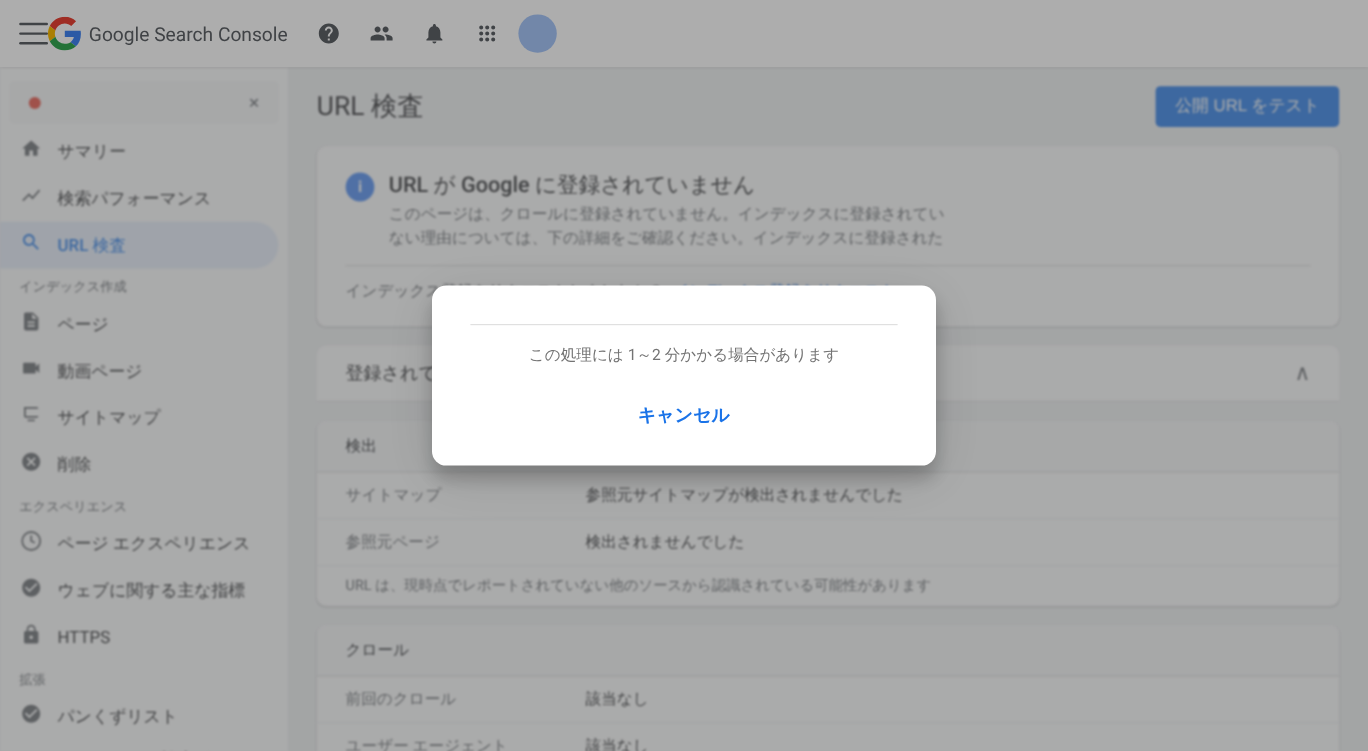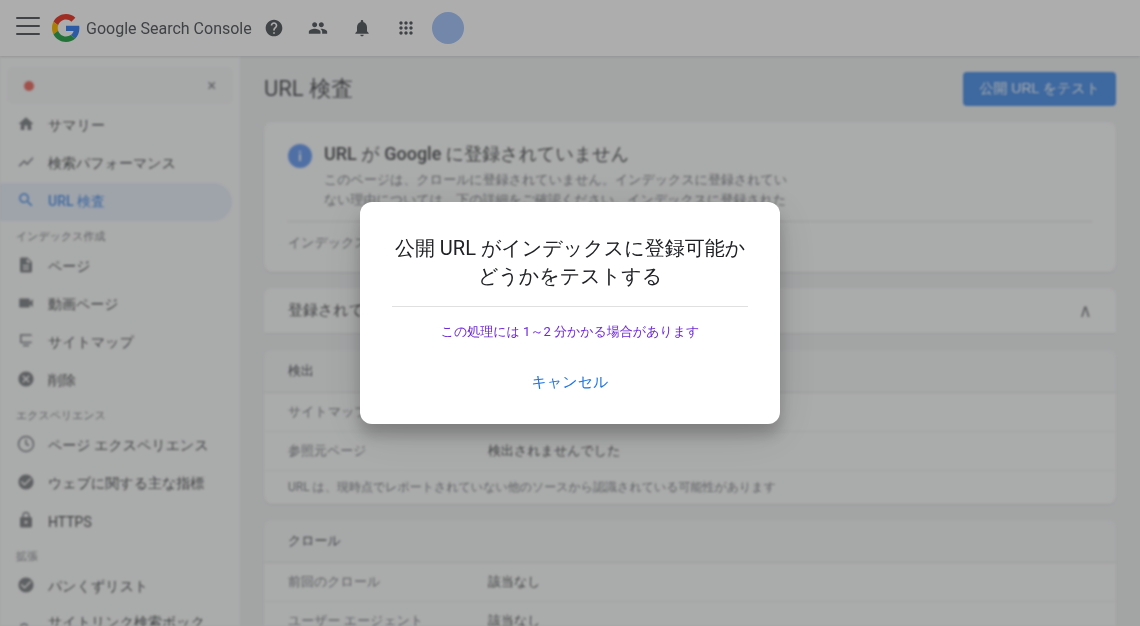--- a/index.html
+++ b/index.html
@@ -20,21 +20,21 @@
       align-items: center;
       background: #fff;
       height: 56px;
       padding: 0 16px;
       box-shadow: 0 1px 3px rgba(0,0,0,0.12);
       position: relative;
       z-index: 10;
     }
     .header-left {
       display: flex;
-      gap: 12px;
+      align-items: center;
       min-width: 240px;
     }
     .hamburger-icon {
       width: 24px;
       height: 24px;
       display: flex;
       flex-direction: column;
       justify-content: space-around;
       cursor: pointer;
       flex-shrink: 0;
@@ -332,35 +332,35 @@
       line-height: 1.4;
       margin-bottom: 16px;
     }
     .dialog-divider {
       height: 1px;
       background: #e0e0e0;
       margin: 0 0 16px;
     }
     .dialog-desc {
       font-size: 13px;
-      color: #6d28d9;
+      color: #737373;
       margin-bottom: 24px;
     }
     .dialog-actions {
       display: flex;
       justify-content: center;
     }
     .cancel-btn {
       background: transparent;
       border: none;
       color: #1a73e8;
       font-size: 15px;
       cursor: pointer;
       padding: 8px 24px;
-      font-weight: 400;
+      font-weight: 700;
     }
 
     
     .blurred {
       filter: blur(1px);
       opacity: 0.7;
     }
   </style>
 </head>
 <body>
@@ -582,20 +582,19 @@
           <span class="col-value">該当なし</span>
         </div>
 
       </div>
     </div>
   </div>
 </div>
 
 <div class="overlay">
   <div class="dialog">
-    <h2 class="dialog-title">公開 URL がインデックスに登録可能かどうかをテストする</h2>
     <div class="dialog-divider"></div>
     <p class="dialog-desc">この処理には 1～2 分かかる場合があります</p>
     <div class="dialog-actions">
       <button class="cancel-btn">キャンセル</button>
     </div>
   </div>
 </div>
 
 </body></html>

